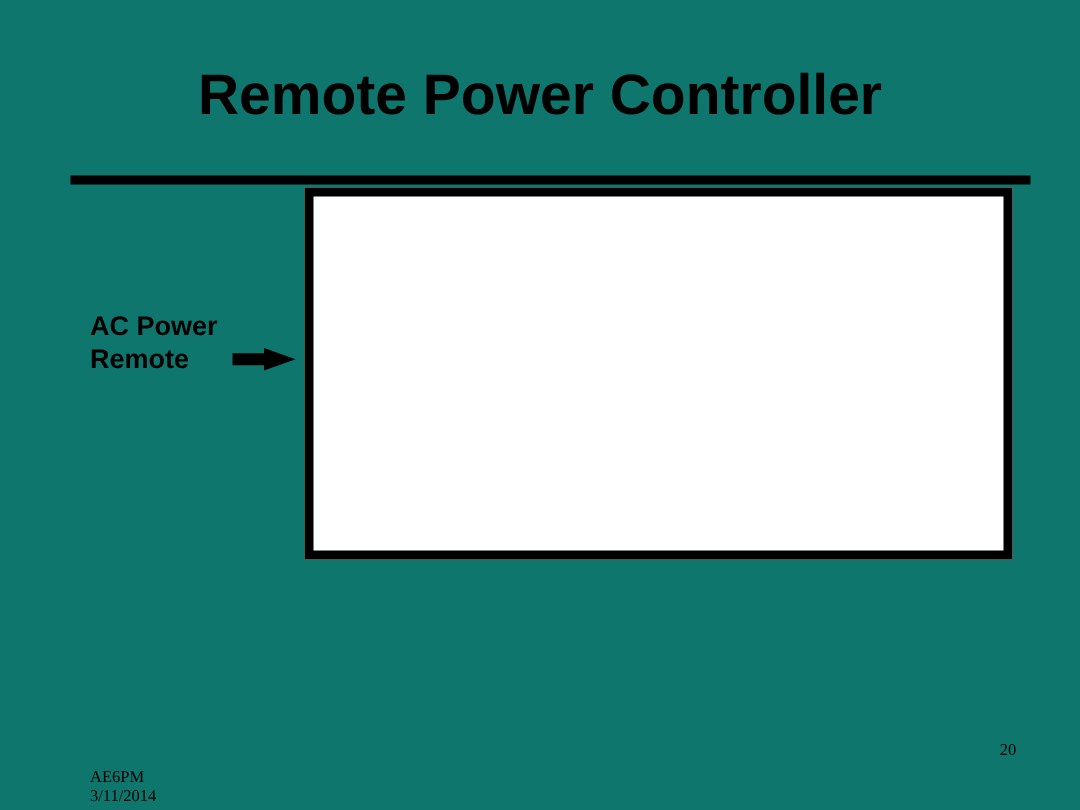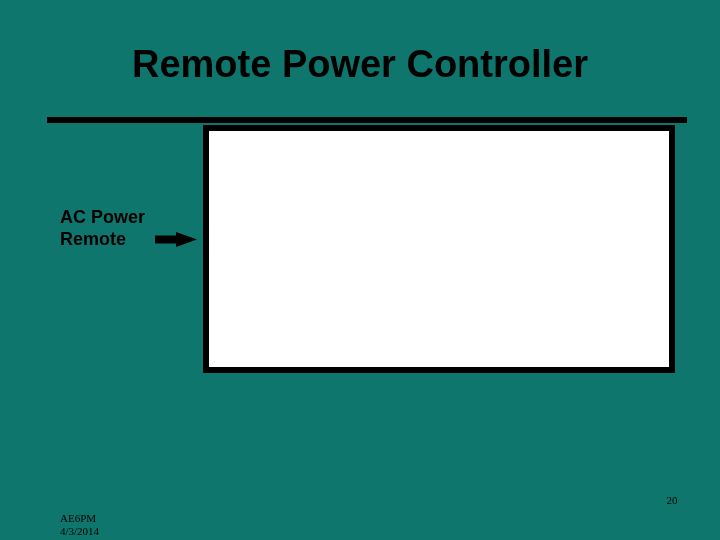--- a/index.html
+++ b/index.html
@@ -105,18 +105,18 @@
     <span>AC Power</span><br>
     <span>Remote</span>
   </div>
 
   <svg class="callout-arrow" viewBox="0 0 42 17" xmlns="http://www.w3.org/2000/svg">
     <polygon points="0,4.5 21,4.5 21,1 42,8.5 21,16 21,12.5 0,12.5" fill="#000000"></polygon>
   </svg>
 
   <div class="footer-left">
     <div>AE6PM</div>
-    <div>4/3/2014</div>
+    <div>3/11/2014</div>
   </div>
 
   <div class="slide-number">20</div>
 
 </div>
 
 </body></html>

